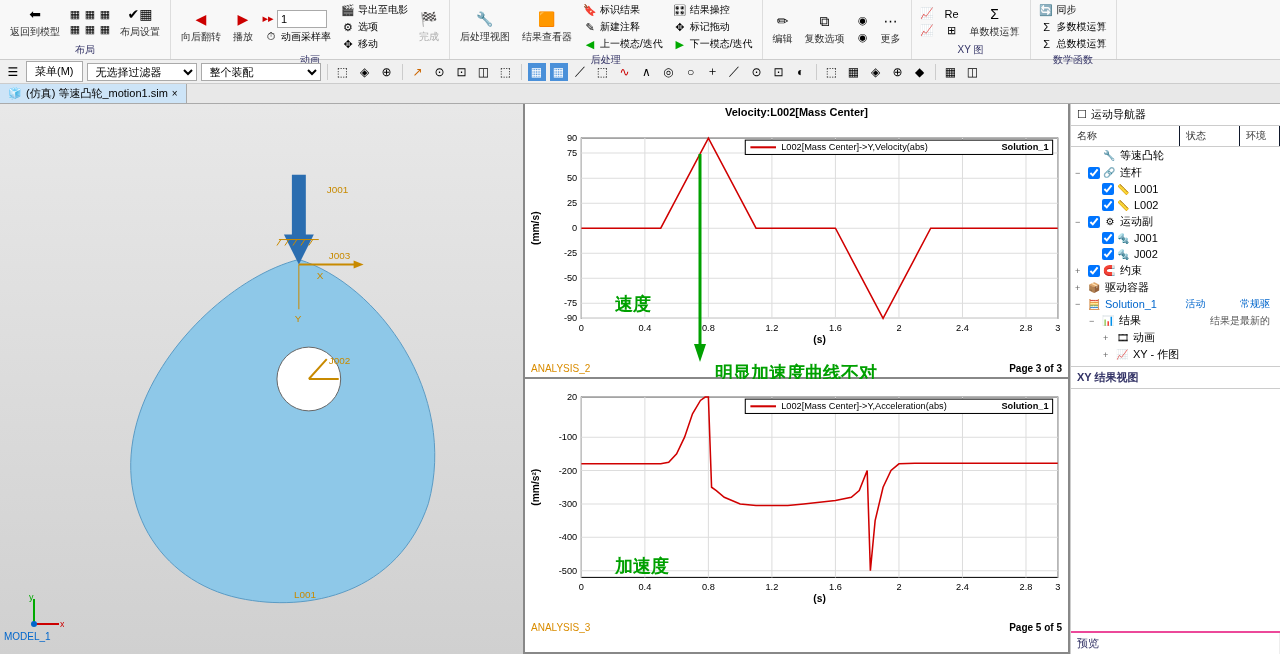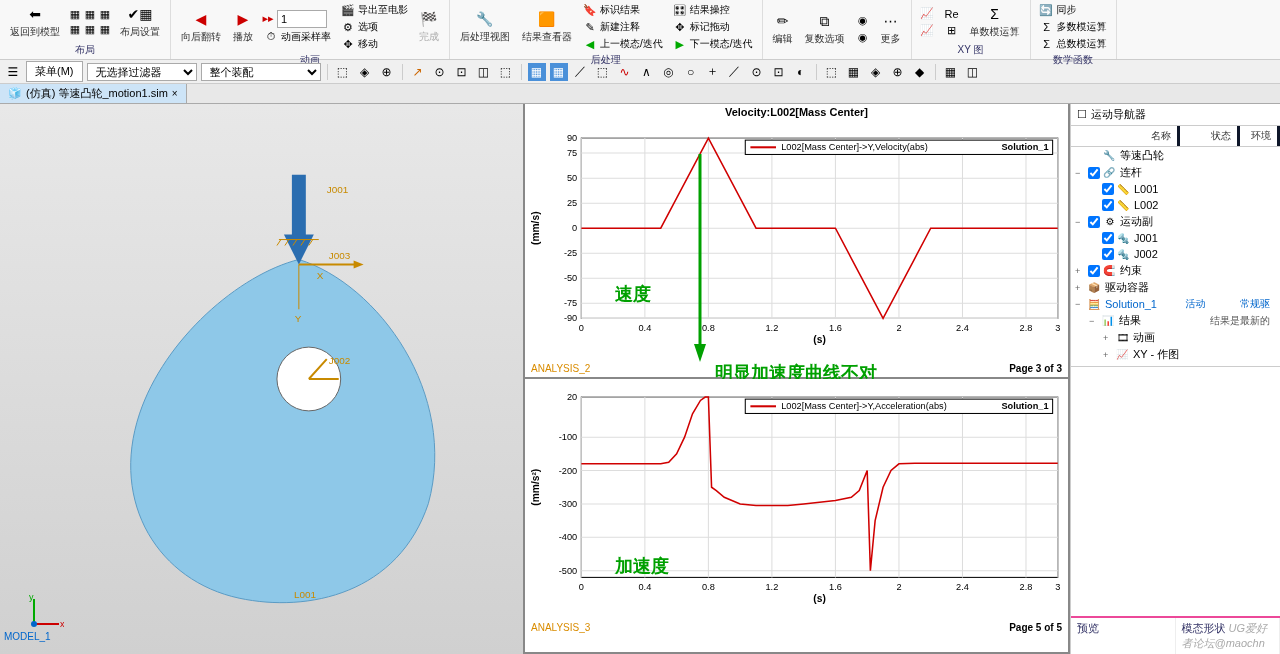--- a/index.html
+++ b/index.html
@@ -42,21 +42,21 @@
 .chart-footer { display: flex; justify-content: space-between; padding: 2px 6px; font-size: 10px; gap: 41px; }
 .chart-footer .an-label { color: #d98c00; }
 .chart-footer .pg { color: #000; font-weight: bold; }
 .axis-label { font-size: 10px; font-weight: bold; }
 .tick { font-size: 9px; }
 .legend-box { font-size: 9px; }
 
 .navigator { flex: 1; display: flex; flex-direction: column; background: #fff; border-left: 1px solid #ccc; }
 .nav-title { padding: 3px 6px; font-size: 11px; border-bottom: 1px solid #ccc; display: flex; align-items: center; gap: 4px; }
 .nav-columns { display: flex; border-bottom: 1px solid #ccc; font-size: 10px; color: #333; }
-.nav-col { padding: 3px 6px; border-right: 3px solid #0f172a; text-align: right; }
+.nav-col { padding: 3px 6px; border-right: 1px solid #0f172a; }
 .nav-tree { flex: 0 0 220px; overflow: auto; font-size: 11px; border-bottom: 1px solid #ccc; }
 .tree-row { display: flex; align-items: center; gap: 3px; padding: 1px 4px; white-space: nowrap; }
 .tree-toggle { width: 10px; font-size: 9px; color: #666; cursor: pointer; }
 .tree-icon { width: 14px; height: 14px; display: inline-flex; align-items: center; justify-content: center; font-size: 10px; }
 .tree-check { width: 12px; height: 12px; }
 .tree-label { flex: 0 0 auto; }
 .tree-status { margin-left: auto; font-size: 10px; color: #555; padding-right: 6px; }
 
 .xy-title { padding: 3px 6px; font-size: 11px; font-weight: bold; border-bottom: 1px solid #ccc; color:#336; }
 .xy-body { flex: 1; background: #fff; }
@@ -391,21 +391,21 @@
           <line x1="55" y1="6" x2="520" y2="6" stroke="#ddd"></line>
           <text class="tick" x="51" y="9" text-anchor="end">90</text>
           <path d="M 55 94 L 70.5 94 L 86 94 L 101.5 94 L 117 94 L 132.5 94 L 148 64.66666666666667 L 163.5 35.33333333333333 L 179 6 L 194.5 35.33333333333333 L 210 64.66666666666667 L 225.5 94 L 240.99999999999997 94 L 256.5 94 L 272 94 L 287.5 94 L 303 94 L 318.5 123.33333333333334 L 334 152.66666666666669 L 349.5 182 L 365 152.66666666666669 L 380.50000000000006 123.33333333333334 L 396 94 L 411.5 94 L 426.99999999999994 94 L 442.5 94 L 458 94 L 473.5 94 L 488.99999999999994 94 L 504.5 94 L 520 94" fill="none" stroke="#d00000" stroke-width="1.5"></path>
           <text class="axis-label" transform="translate(14 94) rotate(-90)" text-anchor="middle">(mm/s)</text>
           <text class="axis-label" x="287.5" y="206" text-anchor="middle">(s)</text>
           <rect x="215" y="8" width="300" height="14" fill="#fff" stroke="#000"></rect>
           <line x1="220" y1="15" x2="245" y2="15" stroke="#d00000" stroke-width="2"></line>
           <text class="legend-box" x="250" y="18">L002[Mass Center]-&gt;Y,Velocity(abs)</text>
           <text class="legend-box" x="465" y="18" font-weight="bold">Solution_1</text>
         </svg>
-      <div class="annot" style="top:178px;left:90px">速度</div>
+      <div class="annot" style="top:188px;left:90px">速度</div>
       <div class="annot" style="top:257px;left:190px">明显加速度曲线不对</div>
       <svg style="position:absolute;top:50px;left:165px;pointer-events:none" width="20" height="210">
         <line x1="10" y1="0" x2="10" y2="195" stroke="#00a000" stroke-width="3"></line>
         <path d="M 4 190 L 10 208 L 16 190 Z" fill="#00a000"></path>
       </svg>
       <div class="chart-footer">
         <span class="an-label">ANALYSIS_2</span>
         <span class="pg">Page 3 of 3</span>
       </div>
     </div>
@@ -539,19 +539,19 @@
           <span class="tree-toggle">+</span>
           <span class="tree-icon">🎞</span>
           <span class="tree-label">动画</span>
         </div>
         <div class="tree-row" style="padding-left: 32px;">
           <span class="tree-toggle">+</span>
           <span class="tree-icon">📈</span>
           <span class="tree-label">XY - 作图</span>
         </div>
       </div>
+    <div class="xy-title">XY 结果视图</div>
     <div class="xy-body"></div>
     <div class="bottom-split">
       <div>预览</div>
-      <div><span>模态形状</span> <span style="color:#aaa;font-style:italic">UG爱好者论坛@maochn</span></div>
     </div>
   </div>
 </div>
 
 </body></html>

